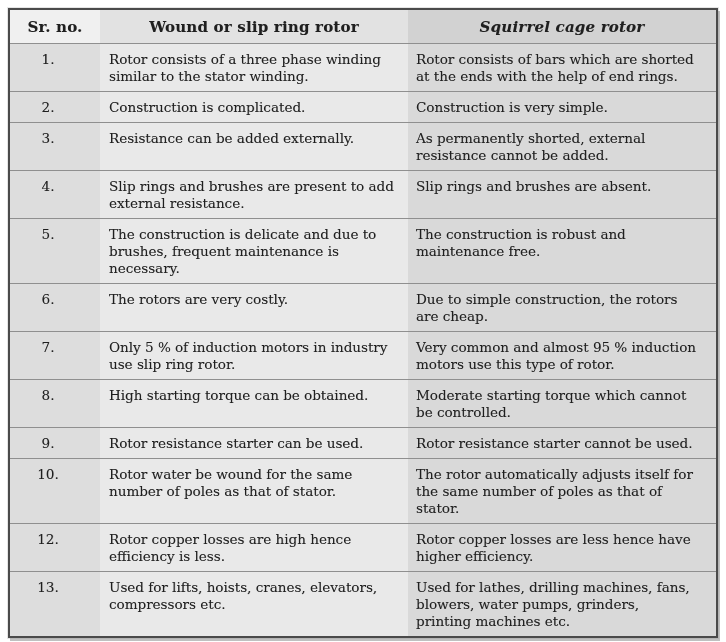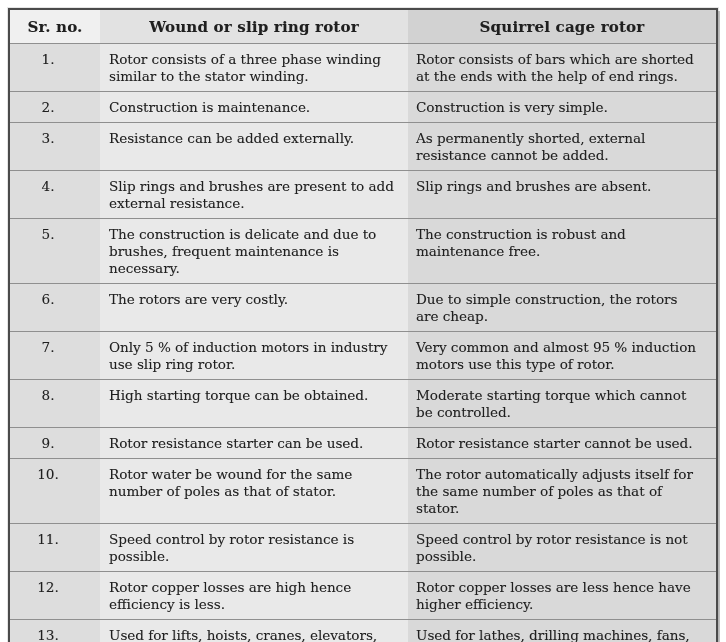--- a/index.html
+++ b/index.html
@@ -52,21 +52,21 @@
     border-top: none;
     font-size: 15px;
     font-weight: bold;
     text-align: center;
     padding: 8px 4px 7px 4px;
     vertical-align: middle;
     letter-spacing: 0.2px;
   }
   thead th.h-sr    { background: var(--header-sr-bg); }
   thead th.h-wound { background: var(--header-wound-bg); margin-top: 11px; }
-  thead th.h-cage  { background: var(--header-cage-bg); }
+  thead th.h-cage  { background: var(--header-cage-bg); font-style: italic; }
 
   tbody td {
     font-size: 13.5px;
     line-height: 17px;
     padding: 7px 5px 6px 9px;
   }
   tbody td.sr {
     background: var(--body-sr-bg);
     text-align: center;
     padding-left: 0;
@@ -93,21 +93,21 @@
       </tr>
     </thead>
     <tbody>
       <tr>
         <td class="sr">1.</td>
         <td class="wound">Rotor consists of a three phase winding similar to the stator winding.</td>
         <td class="cage">Rotor consists of bars which are shorted at the ends with the help of end rings.</td>
       </tr>
       <tr>
         <td class="sr">2.</td>
-        <td class="wound">Construction is maintenance.</td>
+        <td class="wound">Construction is complicated.</td>
         <td class="cage">Construction is very simple.</td>
       </tr>
       <tr>
         <td class="sr">3.</td>
         <td class="wound">Resistance can be added externally.</td>
         <td class="cage">As permanently shorted, external resistance cannot be added.</td>
       </tr>
       <tr>
         <td class="sr">4.</td>
         <td class="wound">Slip rings and brushes are present to add external resistance.</td>
@@ -137,25 +137,20 @@
         <td class="sr">9.</td>
         <td class="wound">Rotor resistance starter can be used.</td>
         <td class="cage">Rotor resistance starter cannot be used.</td>
       </tr>
       <tr>
         <td class="sr">10.</td>
         <td class="wound">Rotor water be wound for the same number of poles as that of stator.</td>
         <td class="cage">The rotor automatically adjusts itself for the same number of poles as that of stator.</td>
       </tr>
       <tr>
-        <td class="sr">11.</td>
-        <td class="wound">Speed control by rotor resistance is possible.</td>
-        <td class="cage">Speed control by rotor resistance is not possible.</td>
-      </tr>
-      <tr>
         <td class="sr">12.</td>
         <td class="wound">Rotor copper losses are high hence efficiency is less.</td>
         <td class="cage">Rotor copper losses are less hence have higher efficiency.</td>
       </tr>
       <tr>
         <td class="sr">13.</td>
         <td class="wound">Used for lifts, hoists, cranes, elevators, compressors etc.</td>
         <td class="cage">Used for lathes, drilling machines, fans, blowers, water pumps, grinders, printing machines etc.</td>
       </tr>
     </tbody>

